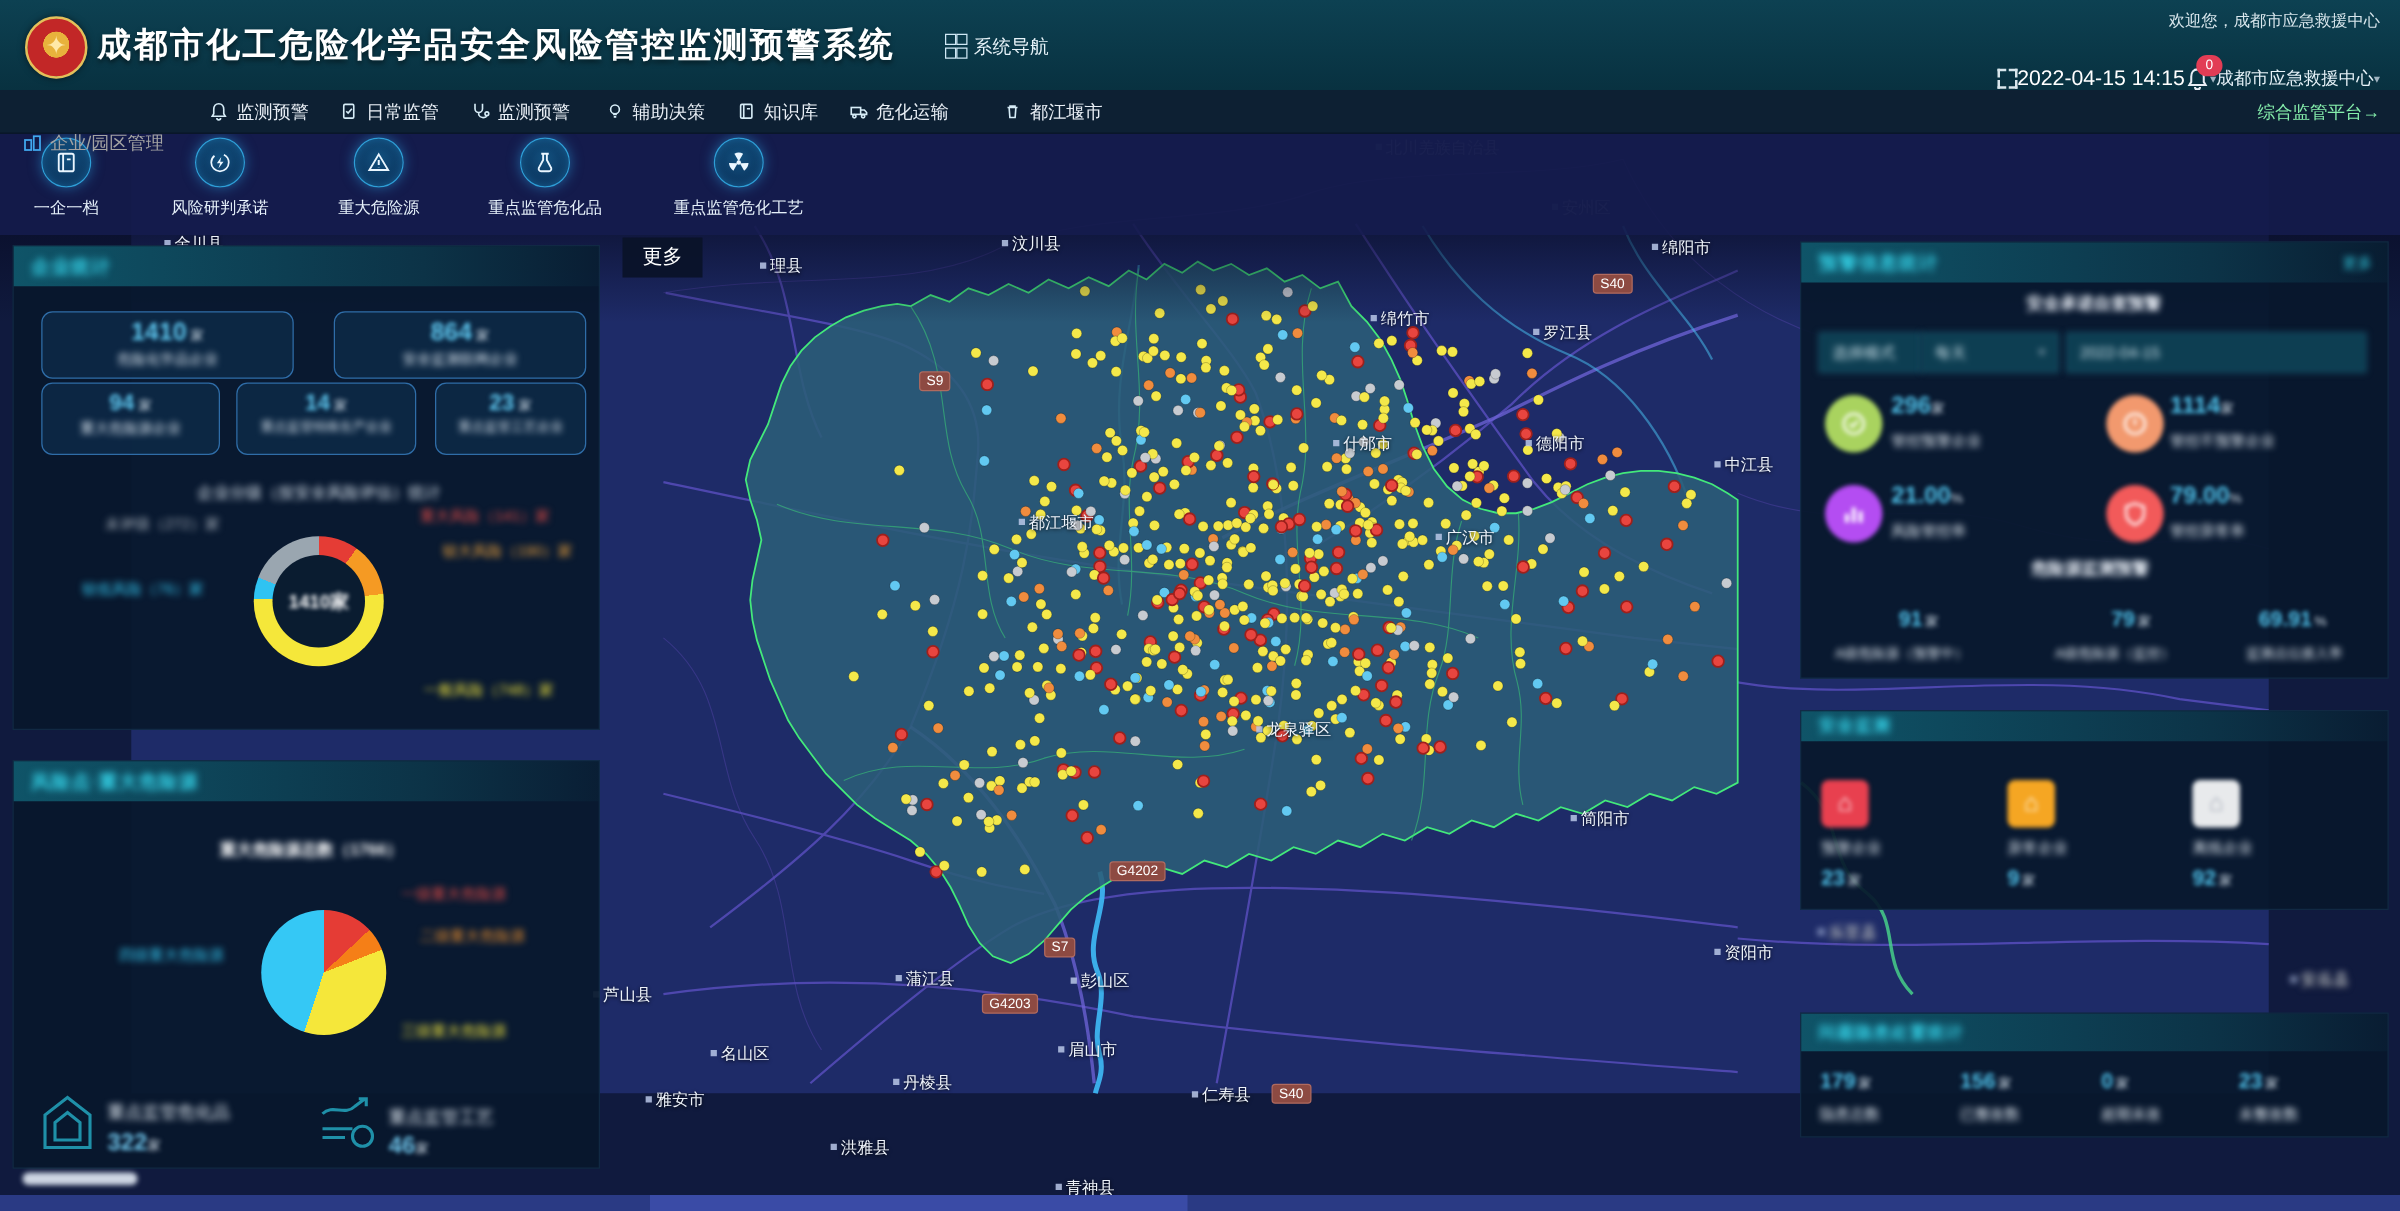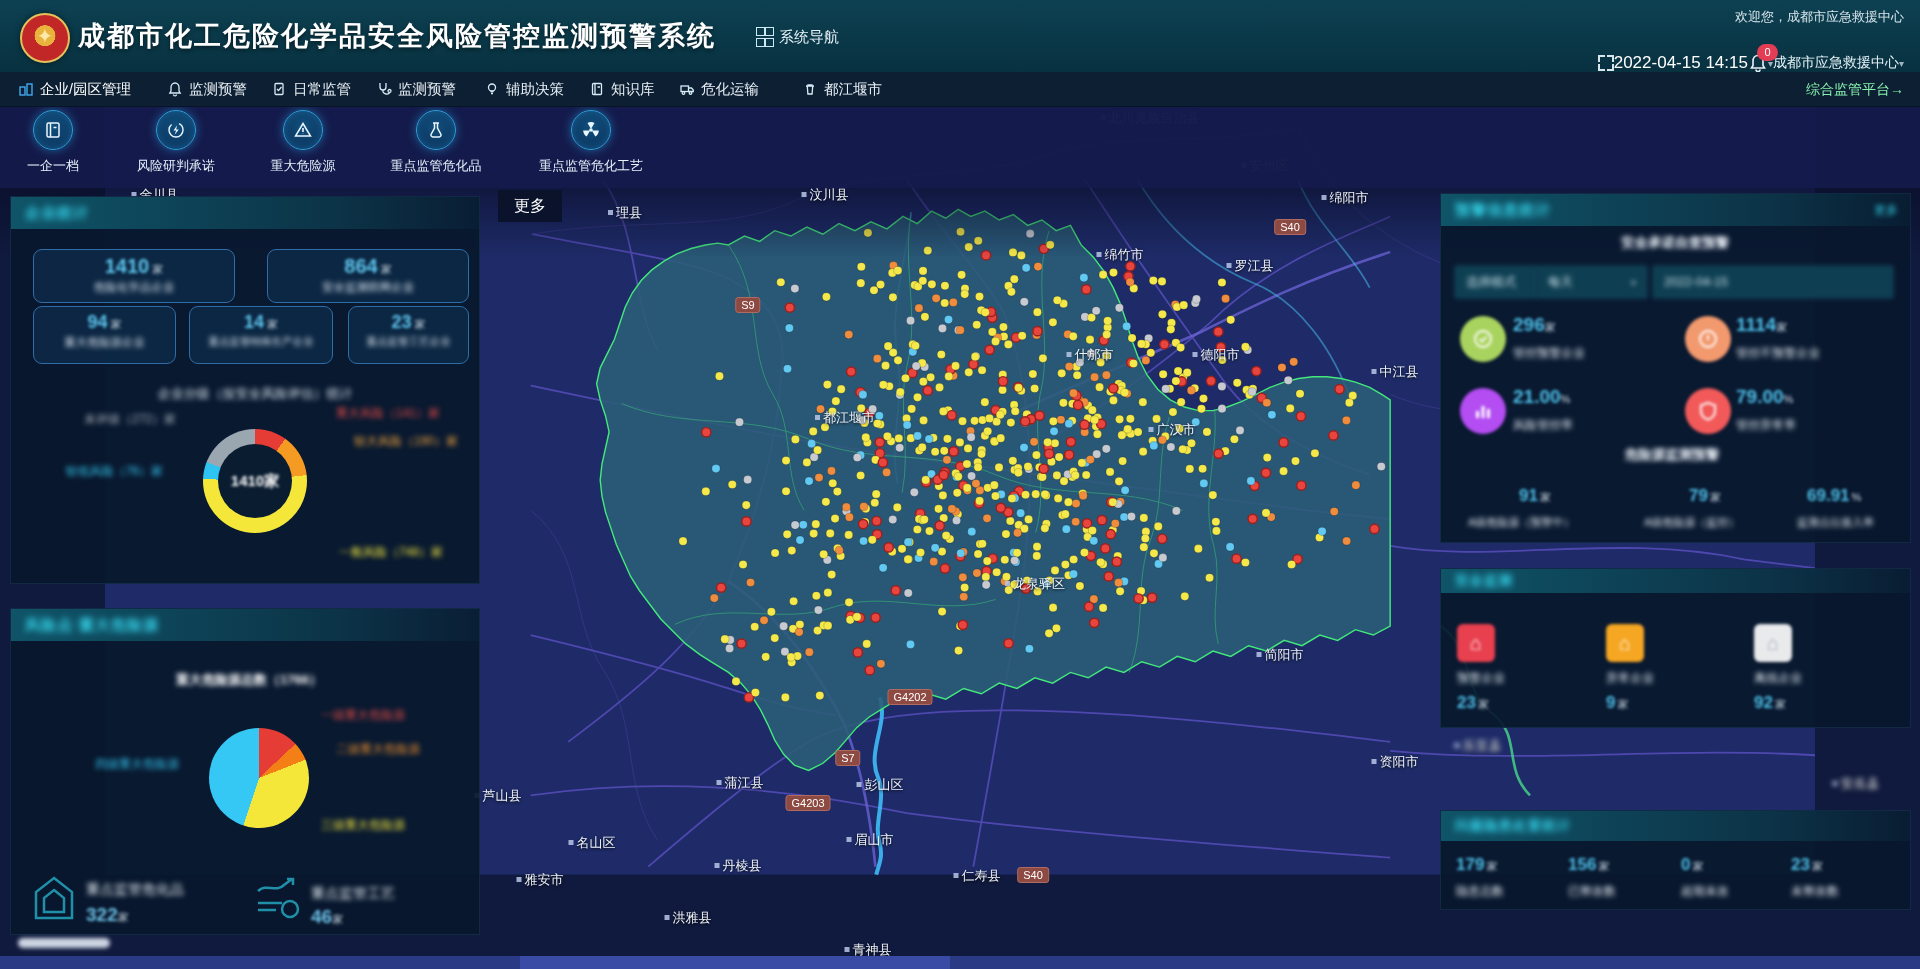--- a/index.html
+++ b/index.html
@@ -28,21 +28,21 @@
   .hdr-time{font-size:17px;color:#fff;}
   .bell-wrap{position:relative;width:20px;height:22px;cursor:pointer;}
   .badge{position:absolute;right:-10px;top:-8px;min-width:17px;height:17px;border-radius:9px;background:#e23d55;
     color:#fff;font-size:11px;line-height:17px;text-align:center;padding:0 2px;}
   .caret{color:#9fb3c0;font-size:10px;cursor:pointer;}
   .org-name{font-size:14px;color:#e6f2f8;cursor:pointer;}
   
   .navbar{position:absolute;left:0;top:72px;width:1920px;height:34px;background:#0d2033;z-index:40;
     border-bottom:1px solid #081526;}
   .nav-item{position:absolute;top:0;height:34px;display:flex;align-items:center;gap:6px;font-size:14.5px;color:#e8eef5;cursor:pointer;white-space:nowrap;}
-  .nav-item.active{color:#ffffff;}
+  .nav-item.active{color:#a3a3a3;margin-top:25px;}
   .nav-item svg{flex:0 0 auto;}
   .platform-link{position:absolute;right:16px;top:0;height:34px;line-height:34px;font-size:14px;color:#86efac;cursor:pointer;}
   
   .submenu{position:absolute;left:0;top:106px;width:1920px;height:82px;background:rgba(19,26,74,.92);z-index:30;}
   .sub-item{position:absolute;top:4px;width:120px;margin-left:-60px;text-align:center;cursor:pointer;}
   .sub-ring{width:38px;height:38px;margin:0 auto;border-radius:50%;border:1.5px solid #2e9fd8;
     background:radial-gradient(circle at 50% 40%,#11507e,#0a2a52);
     box-shadow:0 0 10px rgba(42,160,224,.55), inset 0 0 8px rgba(42,160,224,.4);
     display:flex;align-items:center;justify-content:center;}
   .sub-label{margin-top:7px;font-size:13px;color:#e6f1fa;white-space:nowrap;}
@@ -851,21 +851,21 @@
   <div id="map-labels">
       <span class="map-city" style="left: 115px; top: 195px; margin-left: 40px;">金川县</span>
       <span class="map-city" style="left: 625px; top: 213px;">理县</span>
       <span class="map-city" style="left: 825px; top: 195px;">汶川县</span>
       <span class="map-city dim" style="left: 1150px; top: 118px;">北川羌族自治县</span>
       <span class="map-city dim" style="left: 1265px; top: 166px;">安州区</span>
       <span class="map-city" style="left: 1345px; top: 198px;">绵阳市</span>
       <span class="map-city" style="left: 1120px; top: 255px;">绵竹市</span>
       <span class="map-city" style="left: 1250px; top: 266px;">罗江县</span>
       <span class="map-city" style="left: 1090px; top: 355px;">什邡市</span>
-      <span class="map-city" style="left: 1216px; top: 355px;">德阳市</span>
+      <span class="map-city" style="left: 1244px; top: 355px;">德阳市</span>
       <span class="map-city" style="left: 1395px; top: 372px;">中江县</span>
       <span class="map-city" style="left: 1172px; top: 430px;">广汉市</span>
       <span class="map-city" style="left: 845px; top: 418px;">都江堰市</span>
       <span class="map-city" style="left: 1035px; top: 584px;">龙泉驿区</span>
       <span class="map-city" style="left: 1280px; top: 655px;">简阳市</span>
       <span class="map-city" style="left: 1395px; top: 762px;">资阳市</span>
       <span class="map-city" style="left: 880px; top: 785px;">彭山区</span>
       <span class="map-city" style="left: 740px; top: 783px;">蒲江县</span>
       <span class="map-city" style="left: 870px; top: 840px;">眉山市</span>
       <span class="map-city" style="left: 738px; top: 866px;">丹棱县</span>

